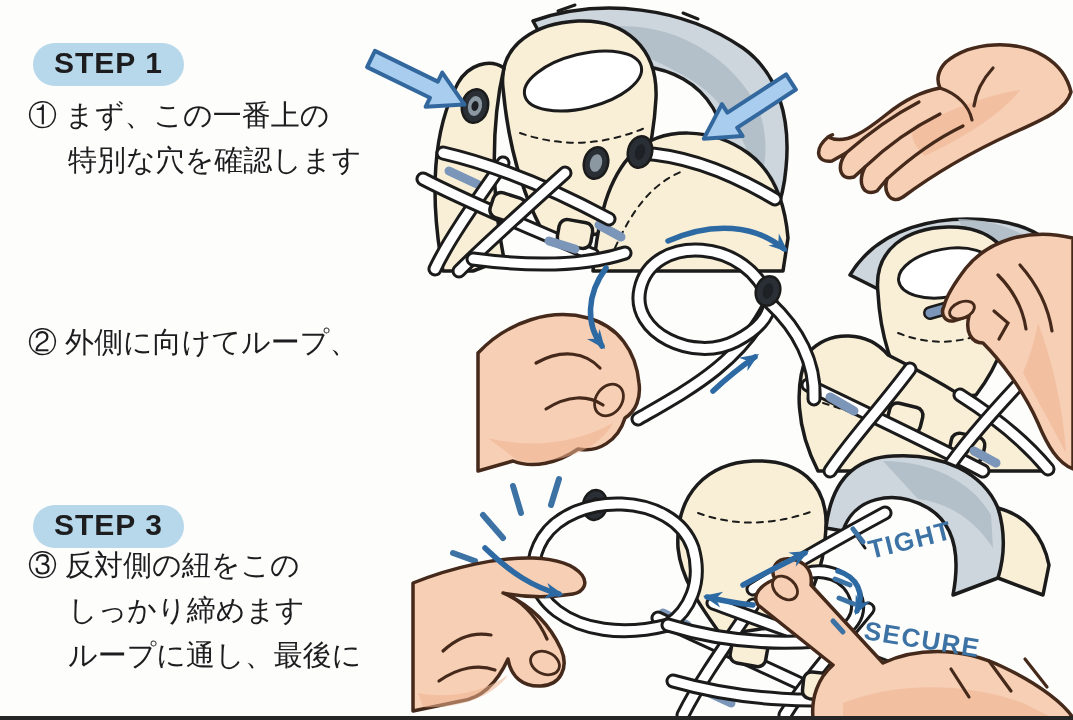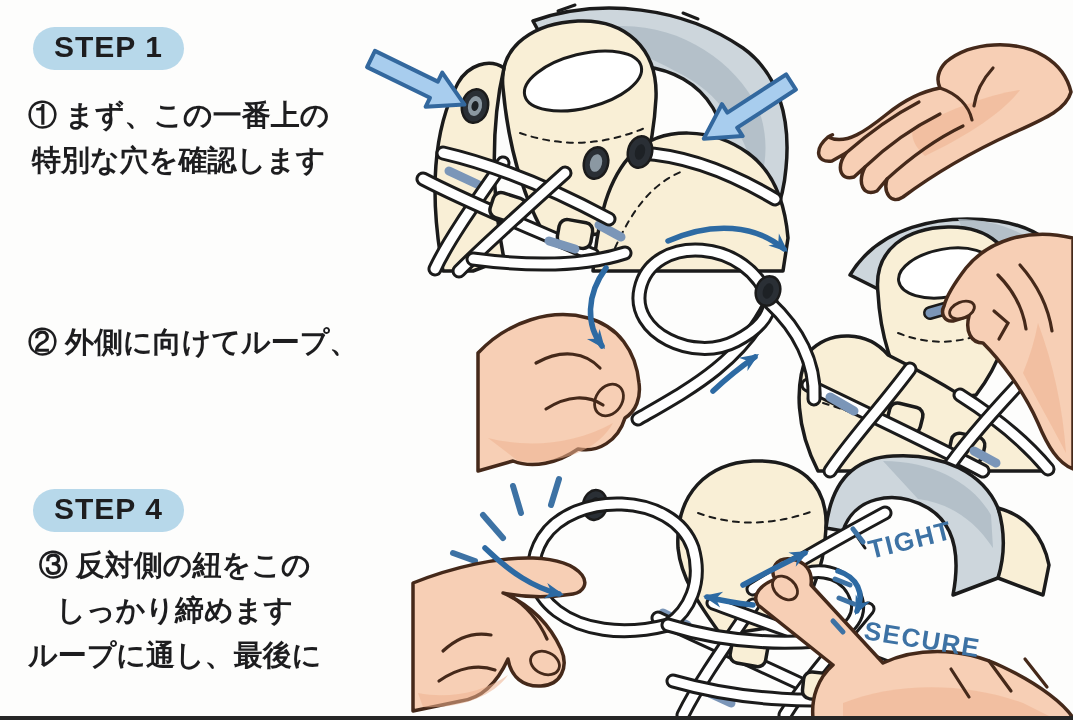--- a/index.html
+++ b/index.html
@@ -5,26 +5,27 @@
   html,body{margin:0;padding:0;}
   .canvas{
     position:relative;width:1073px;height:720px;overflow:hidden;
     background:var(--bg,#fdfdfc);
     font-family:"Liberation Sans", sans-serif;
   }
   .step-badge{
     position:absolute;background:var(--badge_bg,#b7d8ea);color:var(--ink,#1d1d1f);
     border-radius:24px;padding:3px 21px 6px 21px;font-size:30px;font-weight:bold;
     letter-spacing:1px;
+    margin-top:16px;
   }
   .step-text{
-    position:absolute;color:var(--ink,#1d1d1f);font-size:29px;font-weight:bold;
-    line-height:45px;white-space:nowrap;text-align:center;
+    position:absolute;color:var(--ink,#1d1d1f);font-size:29px;font-weight:normal;
+    line-height:45px;white-space:nowrap;
   }
-  .step-text .cont{}
+  .step-text .cont{margin-left:40px;}
   .bottom-bar{
     position:absolute;left:0;right:0;bottom:0;height:4px;background:var(--bar,#262626);
   }
   svg{position:absolute;overflow:visible;}
   
   .cream{fill:var(--shoe_cream);stroke:var(--outline);stroke-width:3.5;stroke-linejoin:round;}
   .gray{fill:var(--collar);stroke:var(--outline);stroke-width:3.5;stroke-linejoin:round;}
   .grayshade{fill:var(--collar_shade);stroke:none;opacity:.85;}
   .whitefill{fill:#ffffff;stroke:var(--outline);stroke-width:3;}
   .o{fill:none;stroke:var(--outline);stroke-width:3.5;stroke-linecap:round;}
@@ -54,21 +55,21 @@
   <div class="step-badge" style="left:33px;top:27px;">STEP 1</div>
   <div class="step-text" style="left:28px;top:93px;">
     <div>① まず、この一番上の</div>
     <div class="cont">特別な穴を確認します</div>
   </div>
 
   <div class="step-text" style="left:28px;top:320px;">
     <div>② 外側に向けてループ、</div>
   </div>
 
-  <div class="step-badge" style="left:33px;top:489px;">STEP 4</div>
+  <div class="step-badge" style="left:33px;top:489px;">STEP 3</div>
   <div class="step-text" style="left:28px;top:543px;">
     <div>③ 反対側の紐をこの</div>
     <div class="cont">しっかり締めます</div>
     <div class="cont">ループに通し、最後に</div>
   </div>
 
   <svg style="left:353px;top:3px;" width="440" height="285" viewBox="0 0 440 285">
 
     <path class="o" d="M205,8 L222,2" style="stroke-width:3;"></path>
     <path class="o" d="M330,10 L345,16" style="stroke-width:3;"></path>

